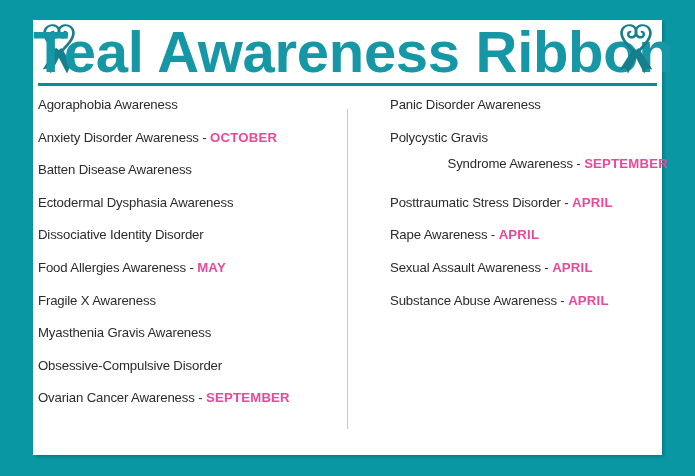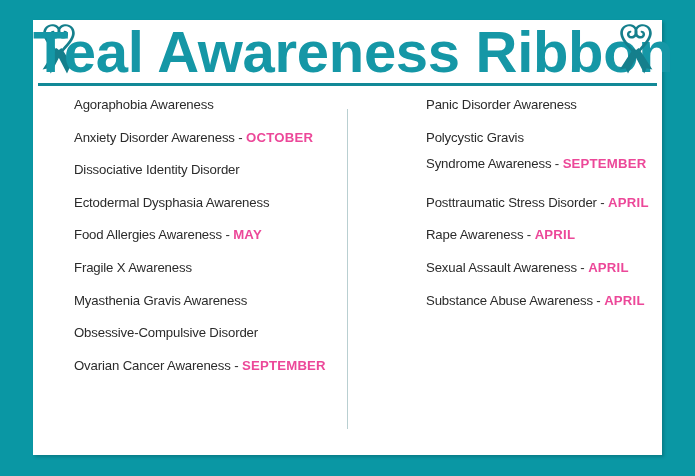--- a/index.html
+++ b/index.html
@@ -113,34 +113,33 @@
 
   .entry {
     font-family: "Liberation Sans", "DejaVu Sans", sans-serif;
     font-size: 13.2px;
     color: #2b2b2b;
     line-height: 26px;
     height: 32.6px;
     white-space: nowrap;
     padding-left: 2px;
     letter-spacing: -0.15px;
-    margin-left: 36px;
   }
   .entry.two-line {
     height: 65.2px;
     white-space: normal;
     line-height: 26px;
   }
   .entry .dash { color: #2b2b2b; }
   .month {
     color: #ec4899;
     font-weight: bold;
     letter-spacing: 0.2px;
   }
-  .line2 { display: block; }
+  .line2 { display: block; text-align: right; }
 </style>
 </head>
 <body>
 
 <div id="poster">
 
   <div id="card">
 
     <div id="header">
 
@@ -169,22 +168,23 @@
       </div>
 
     </div>
 
     <div id="header-rule"></div>
 
     <div id="columns">
       <div id="col-left">
           <div class="entry"><span>Agoraphobia Awareness</span></div>
           <div class="entry"><span>Anxiety Disorder Awareness</span><span class="dash"> - </span><span class="month">OCTOBER</span></div>
+          <div class="entry"><span>Batten Disease Awareness</span></div>
+          <div class="entry"><span>Ectodermal Dysphasia Awareness</span></div>
           <div class="entry"><span>Dissociative Identity Disorder</span></div>
-          <div class="entry"><span>Ectodermal Dysphasia Awareness</span></div>
           <div class="entry"><span>Food Allergies Awareness</span><span class="dash"> - </span><span class="month">MAY</span></div>
           <div class="entry"><span>Fragile X Awareness</span></div>
           <div class="entry"><span>Myasthenia Gravis Awareness</span></div>
           <div class="entry"><span>Obsessive-Compulsive Disorder</span></div>
           <div class="entry"><span>Ovarian Cancer Awareness</span><span class="dash"> - </span><span class="month">SEPTEMBER</span></div>
         </div>
       <div id="column-divider"></div>
       <div id="col-right">
           <div class="entry"><span>Panic Disorder Awareness</span></div>
           <div class="entry two-line"><span>Polycystic Gravis</span><span class="line2">Syndrome Awareness<span class="dash"> - </span><span class="month">SEPTEMBER</span></span></div>

